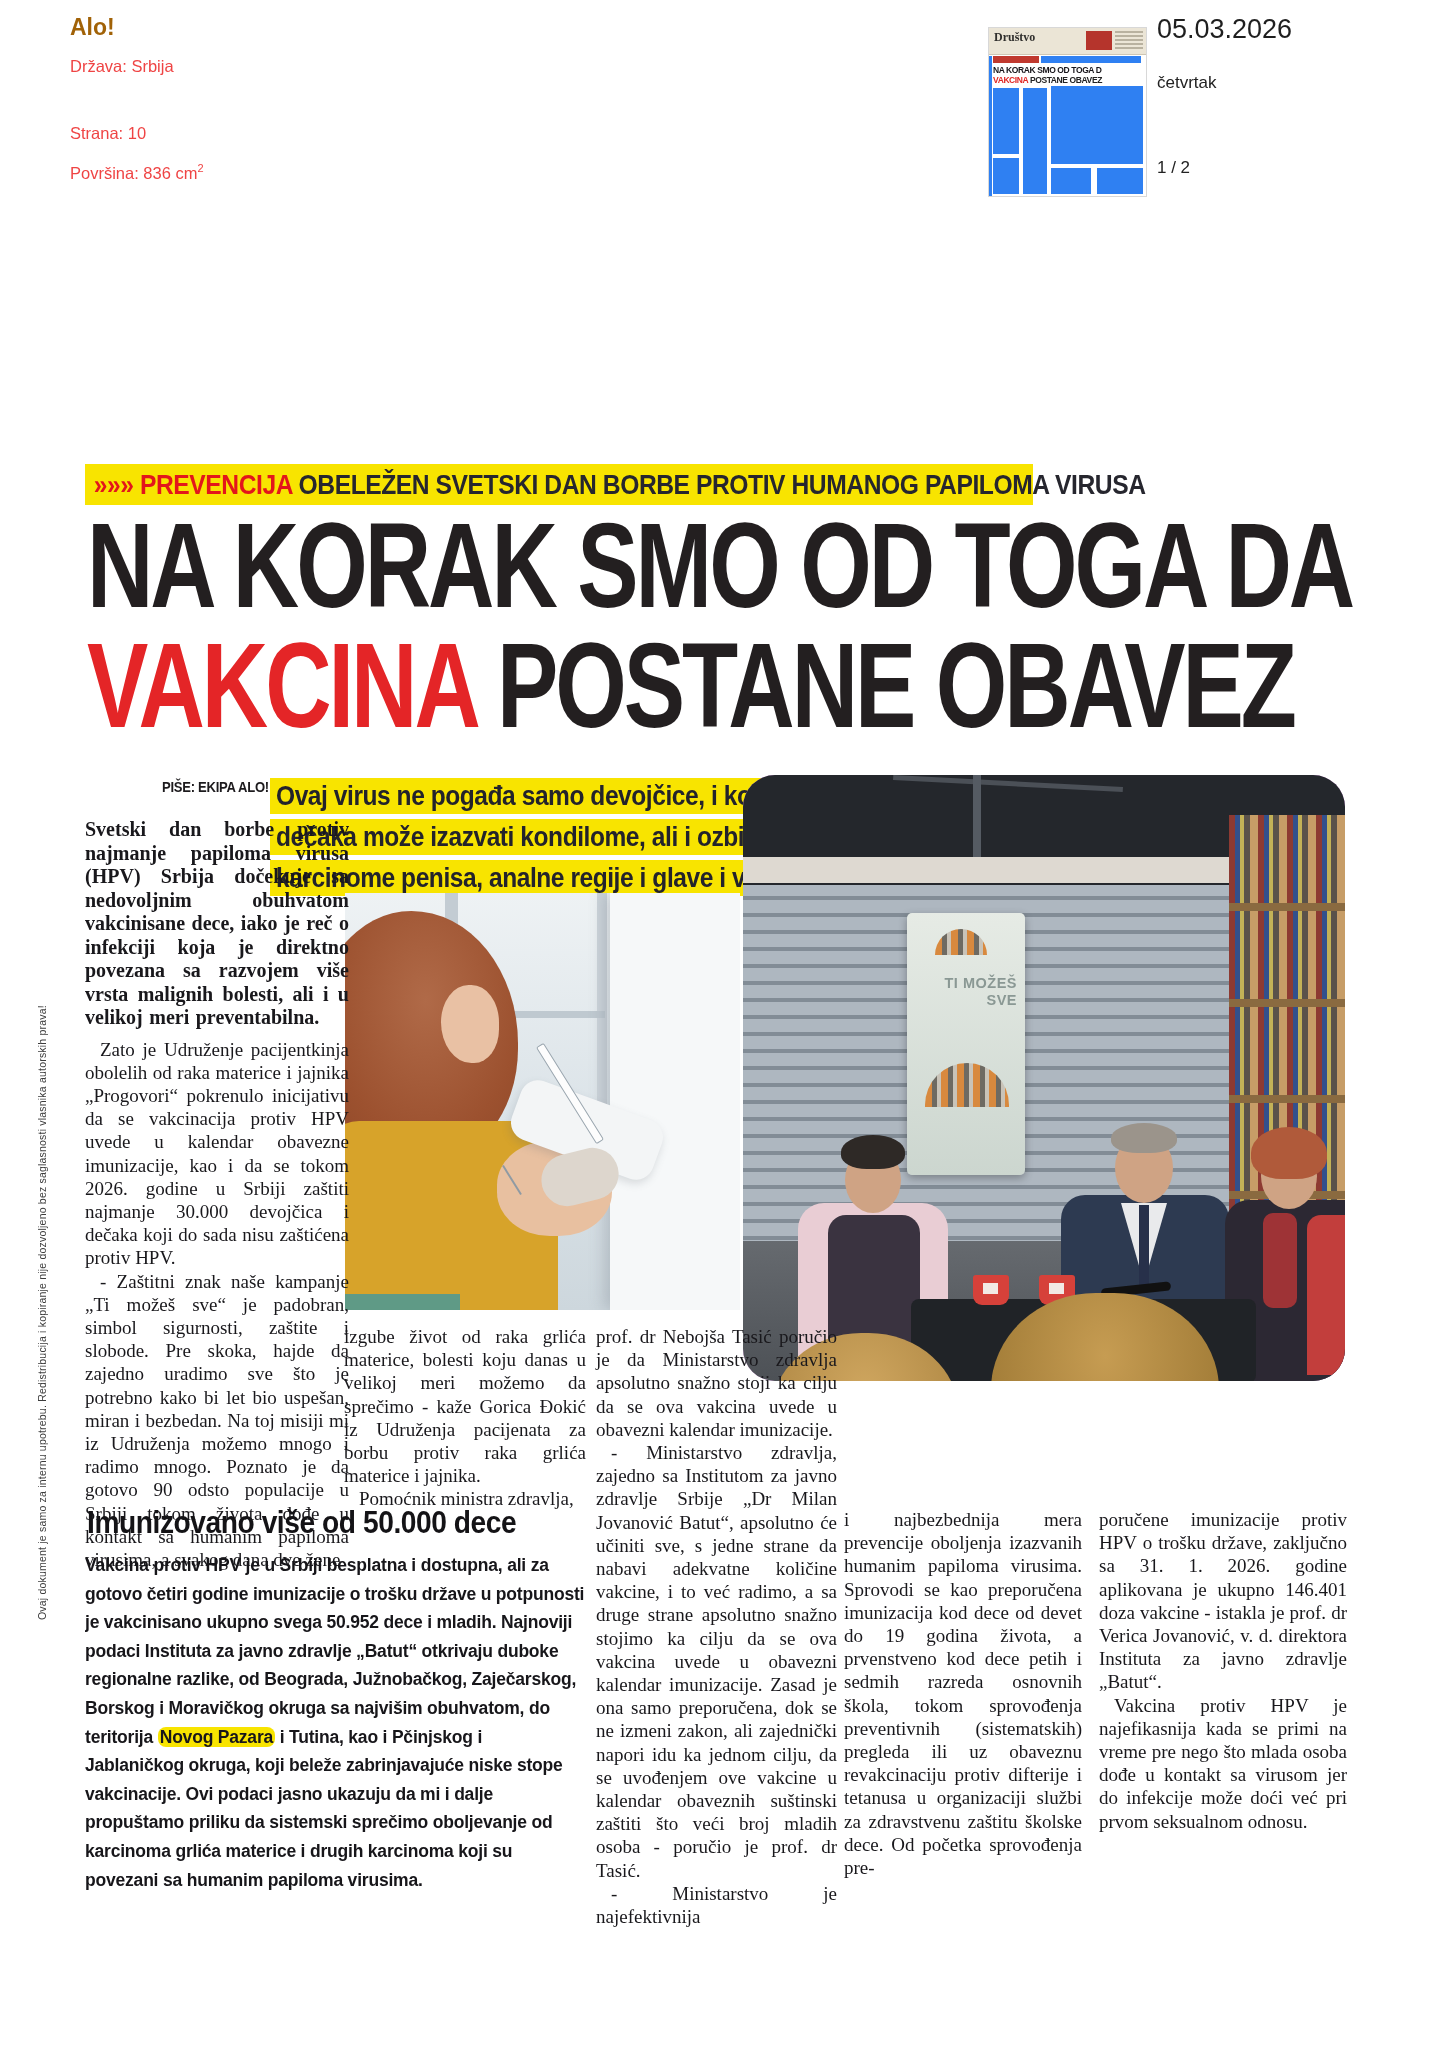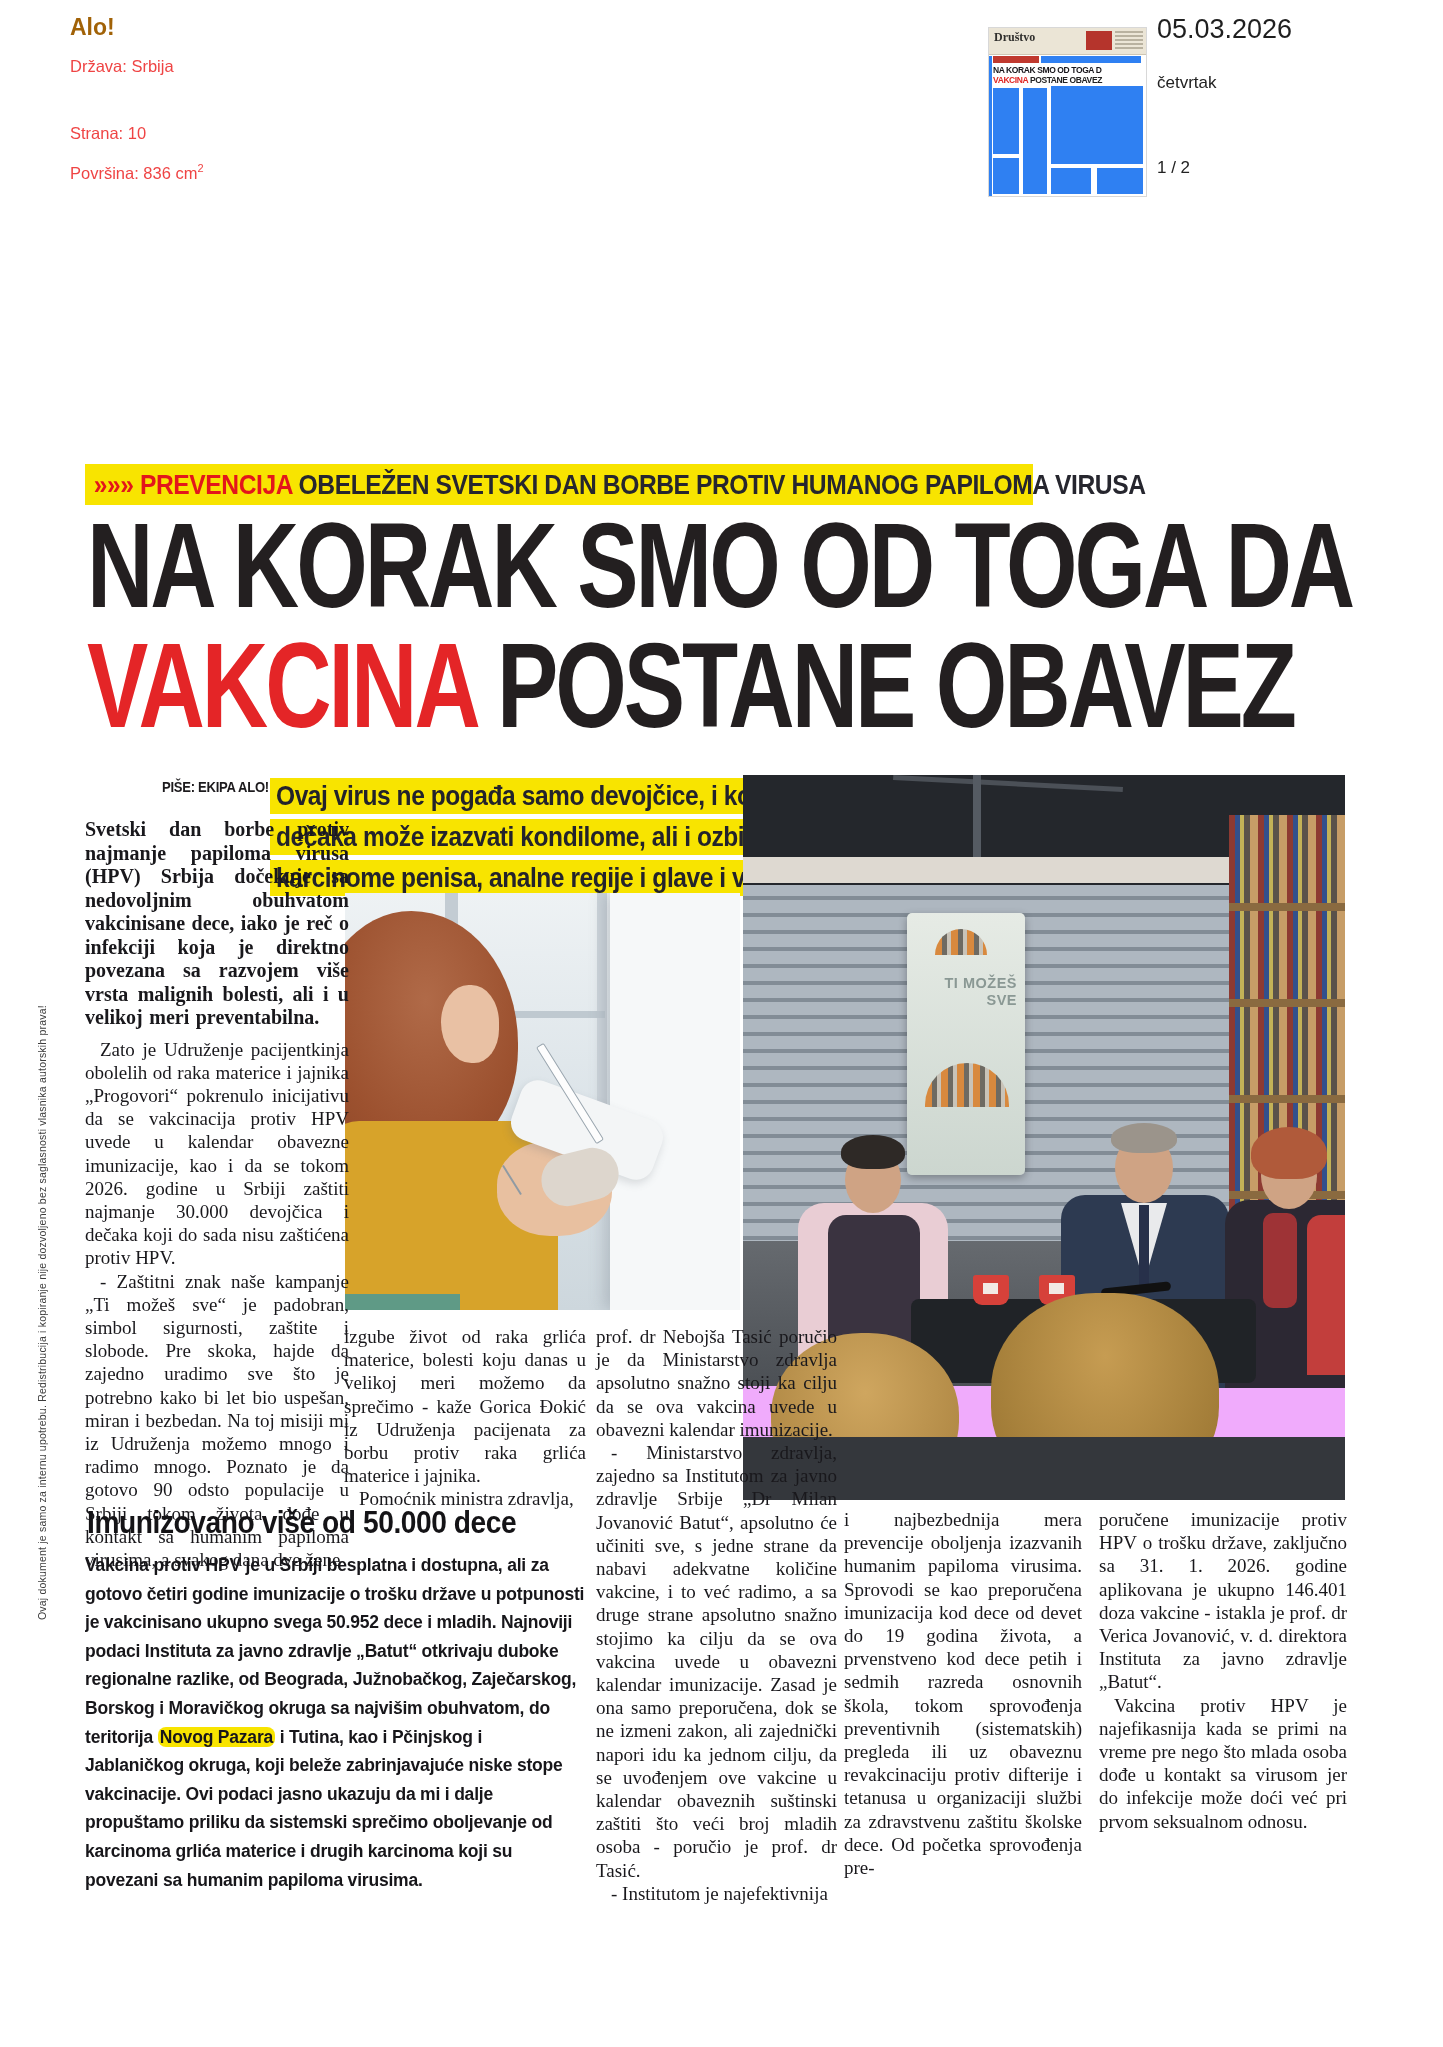--- a/index.html
+++ b/index.html
@@ -79,21 +79,21 @@
   .pv-sweater{position:absolute;left:-22px;top:228px;width:235px;height:190px;background:#d7a32a;border-radius:36px 48px 0 0;}
   .pv-shoulder{position:absolute;left:152px;top:248px;width:115px;height:95px;background:#e8c0a0;border-radius:46%;}
   .pv-coat{position:absolute;right:-6px;top:0;width:136px;height:100%;background:#f6f8f9;box-shadow:-6px 0 14px rgba(90,100,110,0.25);}
   .pv-sleeve{position:absolute;right:78px;top:206px;width:150px;height:62px;background:#f3f5f6;border-radius:18px;transform:rotate(20deg);box-shadow:0 4px 8px rgba(90,100,110,0.2);}
   .pv-glove{position:absolute;left:196px;top:258px;width:78px;height:52px;background:#ddd6cd;border-radius:26px;transform:rotate(-14deg);}
   .pv-syringe{position:absolute;left:168px;top:196px;width:112px;height:7px;background:#fdfdfd;border:1px solid #9aa6af;border-radius:2px;transform:rotate(58deg);}
   .pv-needle{position:absolute;left:150px;top:286px;width:34px;height:2px;background:#8f9aa3;transform:rotate(58deg);}
   .pv-table{position:absolute;left:0;bottom:0;width:115px;height:16px;background:#5f9a86;}
 
   
-  .photo-panel{left:658px;top:313px;width:602px;height:725px;background:#f0abfc;}
+  .photo-panel{left:658px;top:313px;width:602px;height:606px;background:#f0abfc;border-radius:32px;}
   .pp-ceiling{position:absolute;left:0;top:0;width:100%;height:110px;background:#24272c;}
   .pp-pipe1{position:absolute;left:150px;top:6px;width:230px;height:5px;background:#4b5057;transform:rotate(3deg);}
   .pp-pipe2{position:absolute;left:230px;top:0;width:8px;height:95px;background:#555b63;}
   .pp-beam{position:absolute;left:0;top:82px;width:100%;height:26px;background:#ded9d1;}
   .pp-blinds{position:absolute;left:0;top:108px;width:100%;height:362px;background:repeating-linear-gradient(180deg,#aeb7c0 0 13px,#828c96 13px 17px);}
   .pp-shelf{position:absolute;right:0;top:40px;width:116px;height:475px;background:repeating-linear-gradient(90deg,#8d3a32 0 6px,#33508c 6px 11px,#c3b257 11px 15px,#5a524a 15px 21px,#c79d67 21px 29px);}
   .pp-shelf-lines{position:absolute;right:0;top:40px;width:116px;height:475px;background:repeating-linear-gradient(180deg,transparent 0 88px,#8a6a40 88px 96px);}
   .pp-banner{position:absolute;left:164px;top:138px;width:118px;height:262px;background:linear-gradient(180deg,#e6ebe5,#ccd6cf);border-radius:5px;box-shadow:0 3px 8px rgba(0,0,0,0.3);}
   .pp-chute{position:absolute;border-radius:60px 60px 0 0;background:repeating-linear-gradient(90deg,#d8893e 0 7px,#6e6a62 7px 12px,#c9c3b8 12px 16px);}
   .pp-chute-s{left:28px;top:16px;width:52px;height:26px;}
@@ -251,21 +251,21 @@
   </div>
 
   <div class="serif-col col2">
     <p>izgube život od raka grlića materice, bolesti koju danas u velikoj meri možemo da sprečimo - kaže Gorica Đokić iz Udruženja pacijenata za borbu protiv raka grlića materice i jajnika.</p>
     <p class="indent">Pomoćnik ministra zdravlja,</p>
   </div>
 
   <div class="serif-col col3">
     <p>prof. dr Nebojša Tasić poručio je da Ministarstvo zdravlja apsolutno snažno stoji ka cilju da se ova vakcina uvede u obavezni kalendar imunizacije.</p>
     <p class="indent">- Ministarstvo zdravlja, zajedno sa Institutom za javno zdravlje Srbije „Dr Milan Jovanović Batut“, apsolutno će učiniti sve, s jedne strane da nabavi adekvatne količine vakcine, i to već radimo, a sa druge strane apsolutno snažno stojimo ka cilju da se ova vakcina uvede u obavezni kalendar imunizacije. Zasad je ona samo preporučena, dok se ne izmeni zakon, ali zajednički napori idu ka jednom cilju, da se uvođenjem ove vakcine u kalendar obaveznih suštinski zaštiti što veći broj mladih osoba - poručio je prof. dr Tasić.</p>
-    <p class="indent">- Institutom je najefektivnija</p>
+    <p class="indent">- Ministarstvo je najefektivnija</p>
   </div>
 
   <div class="serif-col col4">
     <p>i najbezbednija mera prevencije oboljenja izazvanih humanim papiloma virusima. Sprovodi se kao preporučena imunizacija kod dece od devet do 19 godina života, a prvenstveno kod dece petih i sedmih razreda osnovnih škola, tokom sprovođenja preventivnih (sistematskih) pregleda ili uz obaveznu revakcinaciju protiv difterije i tetanusa u organizaciji službi za zdravstvenu zaštitu školske dece. Od početka sprovođenja pre-</p>
   </div>
 
   <div class="serif-col col5">
     <p>poručene imunizacije protiv HPV o trošku države, zaključno sa 31. 1. 2026. godine aplikovana je ukupno 146.401 doza vakcine - istakla je prof. dr Verica Jovanović, v. d. direktora Instituta za javno zdravlje „Batut“.</p>
     <p class="indent">Vakcina protiv HPV je najefikasnija kada se primi na vreme pre nego što mlada osoba dođe u kontakt sa virusom jer do infekcije može doći već pri prvom seksualnom odnosu.</p>
   </div>

